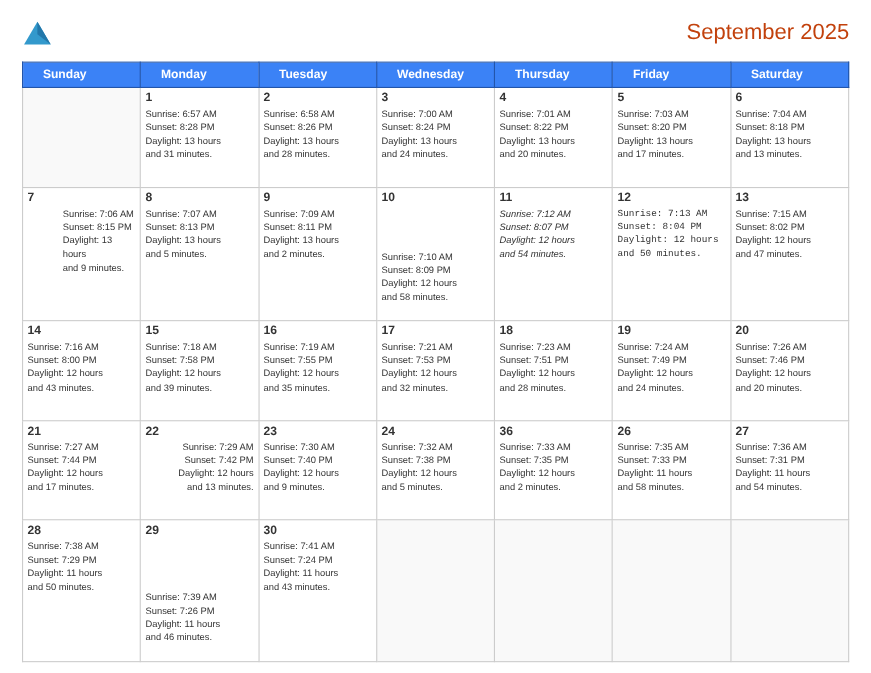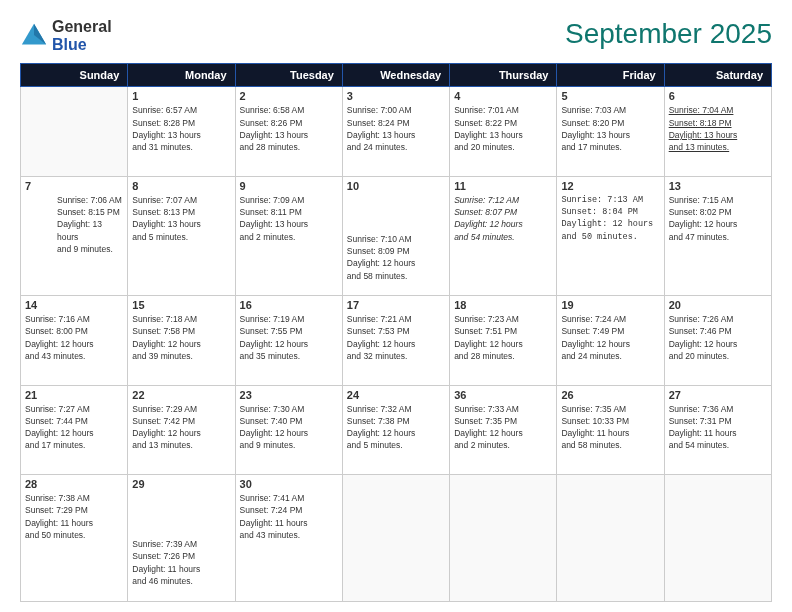--- a/index.html
+++ b/index.html
@@ -44,42 +44,42 @@
       color: #2255aa;
     }
     .logo-icon {
       width: 28px;
       height: 28px;
     }
     .title-area {
       text-align: right;
     }
     .month-title {
-      font-size: 28px;
+      font-size: 20px;
       font-weight: normal;
-      color: #0f766e;
+      color: #c2410c;
     }
     .subtitle {
       font-size: 13px;
       color: #555;
     }
     .calendar {
       flex: 1;
       border: 1px solid #ccc;
       border-collapse: collapse;
       width: 100%;
       table-layout: fixed;
     }
     .calendar th {
-      background-color: #0f172a;
+      background-color: #3b82f6;
       color: #fff;
       font-size: 11px;
       font-weight: bold;
-      padding: 5px 8px;
-      text-align: right;
+      padding: 5px 18px;
+      text-align: left;
       border: 1px solid #2255aa;
     }
     .calendar td {
       vertical-align: top;
       border: 1px solid #ccc;
       padding: 3px 4px;
       font-size: 9px;
       color: #333;
       height: 82px;
     }
@@ -104,24 +104,20 @@
 </head>
 <body>
 
 <div class="page">
   <div class="header">
     <div class="logo">
       <svg class="logo-icon" viewBox="0 0 30 30">
         <polygon points="15,2 28,24 2,24" fill="#3399cc"></polygon>
         <polygon points="15,2 28,24 15,14" fill="#2277aa"></polygon>
       </svg>
-      <div class="logo-text">
-        <span class="logo-general">General</span>
-        <span class="logo-blue">Blue</span>
-      </div>
     </div>
     <div class="title-area">
       <div class="month-title">September 2025</div>
     </div>
   </div>
 
   <table class="calendar">
     <thead>
       <tr>
       <th>Sunday</th>
@@ -166,21 +162,21 @@
           </td>
           <td>
             <div class="day-number">5</div>
             <div class="day-info" style="white-space: pre-line;">Sunrise: 7:03 AM
 Sunset: 8:20 PM
 Daylight: 13 hours
 and 17 minutes.</div>
           </td>
           <td>
             <div class="day-number">6</div>
-            <div class="day-info" style="white-space: pre-line; text-decoration: underline;">Sunrise: 7:04 AM
+            <div class="day-info" style="white-space: pre-line;">Sunrise: 7:04 AM
 Sunset: 8:18 PM
 Daylight: 13 hours
 and 13 minutes.</div>
           </td>
         </tr>
         <tr>
           <td>
             <div class="day-number">7</div>
             <div class="day-info" style="white-space: pre-line; margin-left: 32px;">Sunrise: 7:06 AM
 Sunset: 8:15 PM
@@ -284,21 +280,21 @@
         <tr>
           <td>
             <div class="day-number">21</div>
             <div class="day-info" style="white-space: pre-line;">Sunrise: 7:27 AM
 Sunset: 7:44 PM
 Daylight: 12 hours
 and 17 minutes.</div>
           </td>
           <td>
             <div class="day-number">22</div>
-            <div class="day-info" style="white-space: pre-line;">Sunrise: 7:29 AM
+            <div class="day-info" style="white-space: pre-line; text-align: right;">Sunrise: 7:29 AM
 Sunset: 7:42 PM
 Daylight: 12 hours
 and 13 minutes.</div>
           </td>
           <td>
             <div class="day-number">23</div>
             <div class="day-info" style="white-space: pre-line;">Sunrise: 7:30 AM
 Sunset: 7:40 PM
 Daylight: 12 hours
 and 9 minutes.</div>
@@ -313,21 +309,21 @@
           <td>
             <div class="day-number">36</div>
             <div class="day-info" style="white-space: pre-line;">Sunrise: 7:33 AM
 Sunset: 7:35 PM
 Daylight: 12 hours
 and 2 minutes.</div>
           </td>
           <td>
             <div class="day-number">26</div>
             <div class="day-info" style="white-space: pre-line;">Sunrise: 7:35 AM
-Sunset: 10:33 PM
+Sunset: 7:33 PM
 Daylight: 11 hours
 and 58 minutes.</div>
           </td>
           <td>
             <div class="day-number">27</div>
             <div class="day-info" style="white-space: pre-line;">Sunrise: 7:36 AM
 Sunset: 7:31 PM
 Daylight: 11 hours
 and 54 minutes.</div>
           </td>

